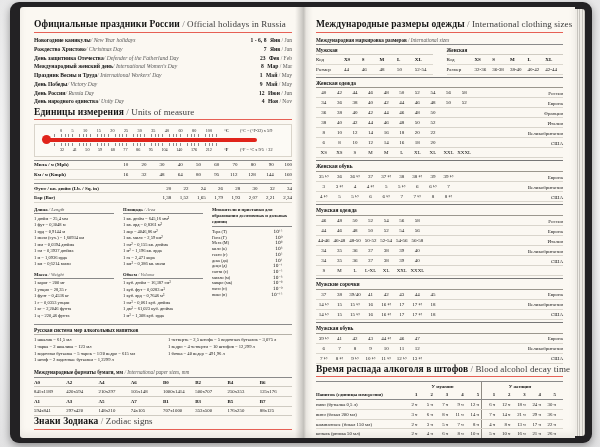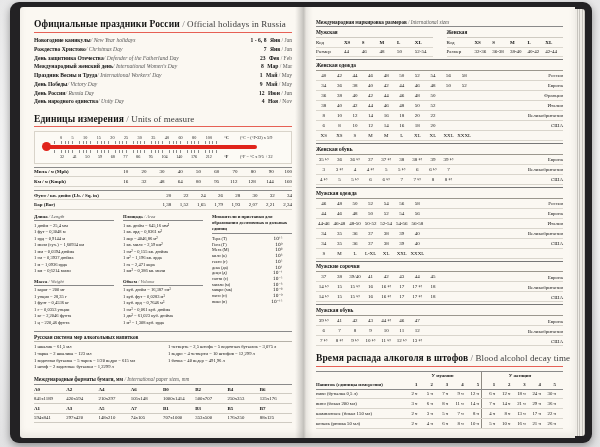--- a/index.html
+++ b/index.html
@@ -27,21 +27,21 @@
   
   .hol-row { display:flex; align-items:baseline; font-size:5.6px; line-height:1.0; padding:1.5px 0 1.7px; }
   .hol-ru { font-weight:bold; }
   .hol-en { color:#555; font-style:italic; }
   .hol-date { margin-left:auto; white-space:nowrap; }
   .hol-day,.hol-mon { font-weight:bold; }
   .hol-mon { margin-left:2px; }
   .hol-mon-en { color:#555; }
 
   
-  .mt8 { margin-top:7px; }
+  .mt8 { }
   .thermo { border:1px solid #d9d4ca; padding:3px 5px 4px; margin:2px 0 3px; background:#fcfaf5; }
   .t-row { display:flex; align-items:center; font-size:4.2px; color:#222; }
   .t-pad { width:20px; }
   .t-scale { width:152px; display:flex; justify-content:space-between; }
   .t-unit { margin-left:12px; font-weight:bold; width:12px; }
   .t-formula { margin-left:4px; white-space:nowrap; }
   .ticks { height:2.4px; width:168px; margin:1px 0 1px 14px;
            background:repeating-linear-gradient(90deg,#8b8b8b 0 .8px, transparent .8px 3.6px); }
   .t-bar { position:relative; height:4.6px; width:214px; margin:1px 0 1px 3px; background:#e0241b; border-radius:3px; }
   .t-bar::before { content:""; position:absolute; left:-1.5px; top:-2.2px; width:9px; height:9px; border-radius:50%; background:#e0241b; }
@@ -477,27 +477,33 @@
               <span class="pcell">74x105</span>
               <span class="pcell">707x1000</span>
               <span class="pcell">353x500</span>
               <span class="pcell">176x250</span>
               <span class="pcell">88x125</span>
             </div>
       </div>
         </div>
   </div>
 
+  <div class="h1 mt8">
+    <span>Знаки Зодиака</span><span class="h1-en en-sep">Zodiac signs</span>
+  </div>
 
 </div>
 </div>
 
 <div class="page page-right">
 <div class="content">
 
+  <div class="h1">
+    <span>Международные размеры одежды</span><span class="h1-en en-sep">International clothing sizes</span>
+  </div>
 
   <div class="mk-title">
     <span>Международная маркировка размеров</span><span class="en en-sep">International sizes</span>
   </div>
   <div class="mk-cols">
     <div class="mk-half">
       <div class="mk-gender">Мужская</div>
       <div class="mk-row codes">
         <span class="mk-label">Код</span>
         <span class="mk-cells">

